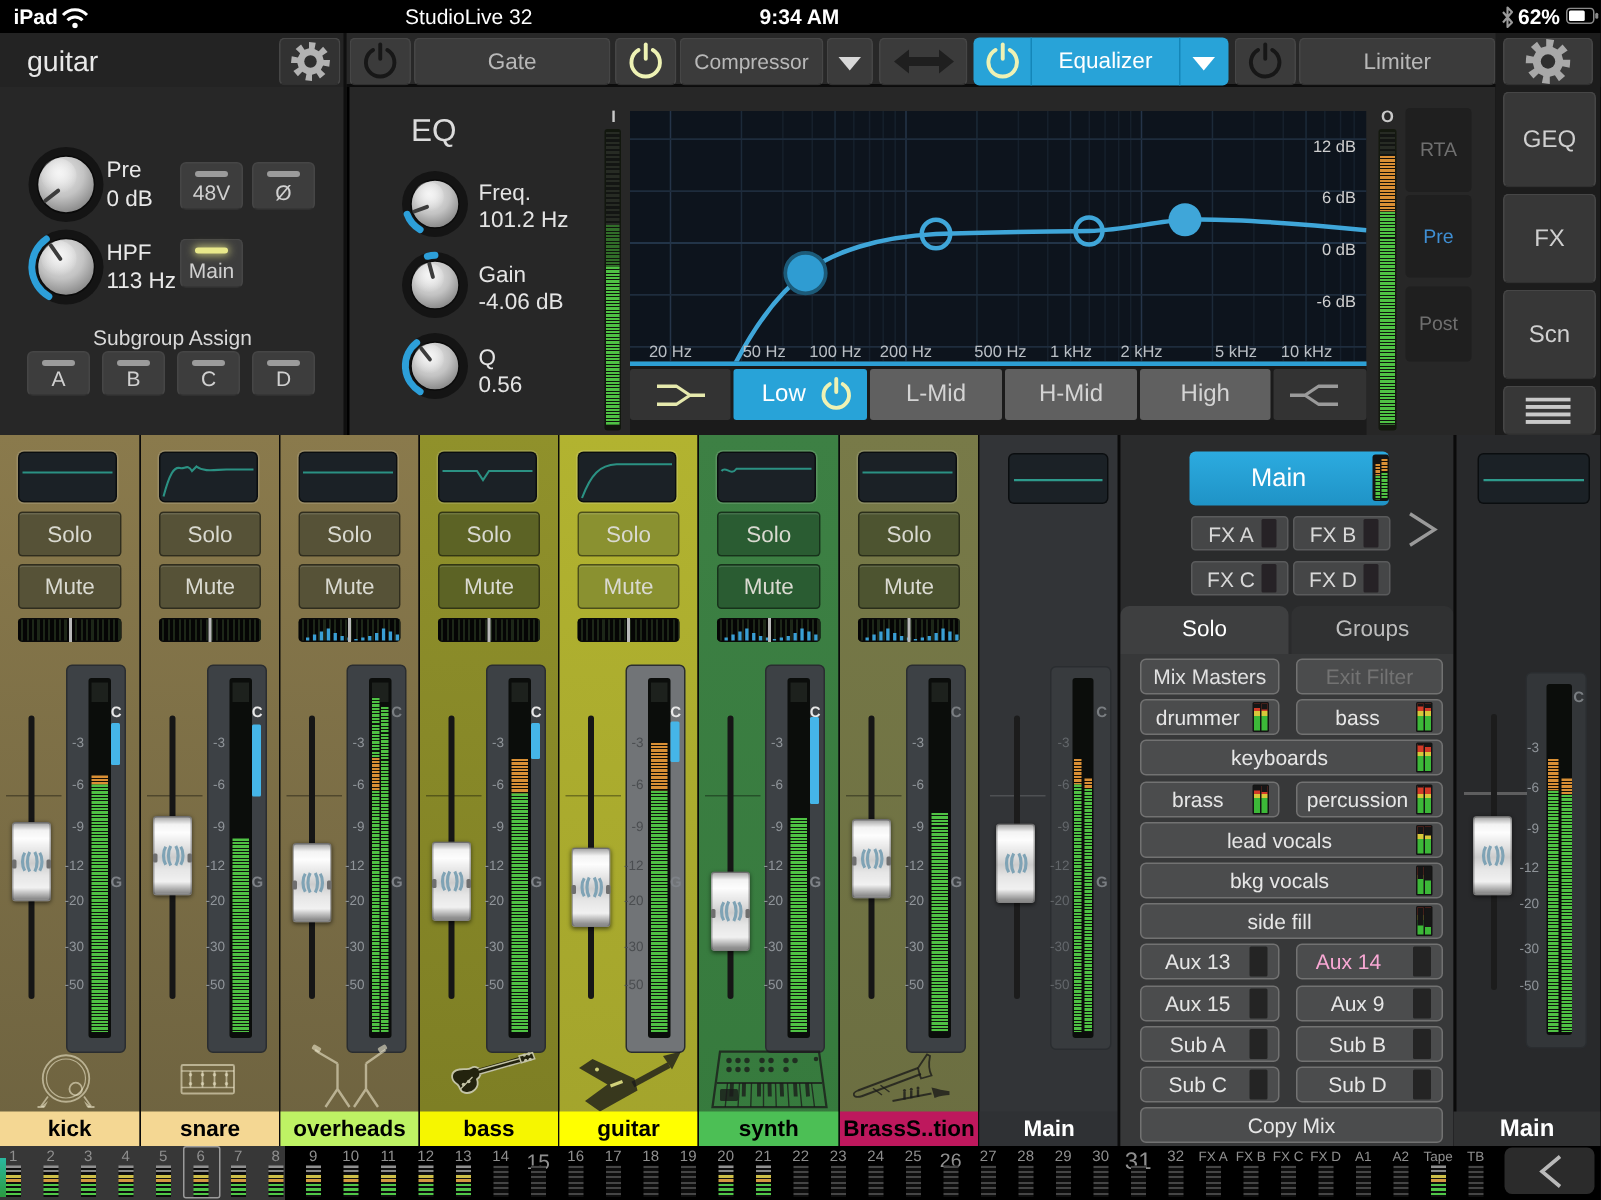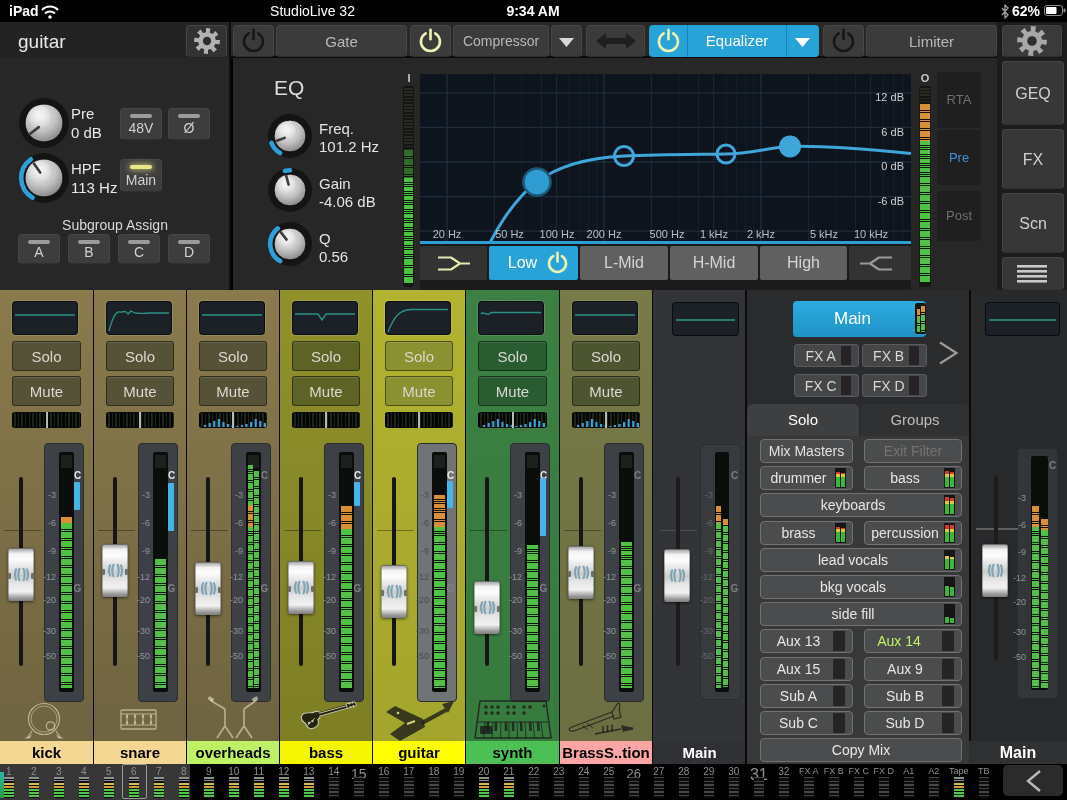--- a/index.html
+++ b/index.html
@@ -636,21 +636,21 @@
     <path d="M7,26 C3,27.5 3,31 9,30" stroke="rgba(25,25,25,.78)" stroke-width="1.2" fill="none"></path>
     <path d="M47,11 L53,2 L55,3 C54,8 54,12 56,16 L49,18 C48,15.5 47.5,13 47,11 Z" fill="none" stroke="rgba(25,25,25,.78)" stroke-width="1.2"></path>
     <path d="M17,24.5 L23,29 M22,22.5 L28,27" stroke="rgba(25,25,25,.78)" stroke-width="1"></path>
     <path d="M30,33 L56,28" stroke="rgba(25,25,25,.78)" stroke-width="1.4"></path>
     <path d="M56,24 L58,31 C62,29.5 65,29 68,29 L68,26.5 C64,26 60,25 56,24 Z" fill="rgba(25,25,25,.78)"></path>
     <path d="M38,32 L38,27 M42.5,31.2 L42.5,26.2 M47,30.4 L47,25.4" stroke="rgba(25,25,25,.78)" stroke-width="1.6"></path>
     <circle cx="38" cy="26" r="1" fill="rgba(25,25,25,.78)"></circle>
     <circle cx="42.5" cy="25.2" r="1" fill="rgba(25,25,25,.78)"></circle>
     <circle cx="47" cy="24.4" r="1" fill="rgba(25,25,25,.78)"></circle>
   </svg>
-<div class="lab" style="left:560px;top:741px;width:92px;background:#fca5a5">BrassS..tion</div>
+<div class="lab" style="left:560px;top:741px;width:92px;background:#be185d">BrassS..tion</div>
 <div class="ab" style="left:652px;top:290px;width:1.5px;height:474px;background:#0a0a0a"></div>
 <div class="ab" style="left:653px;top:290px;width:93px;height:474px;background:#323437"></div>
 <div class="scrib" style="left:672px;top:302px;width:67px;height:34px;box-shadow:none"></div>
 <svg class="ab" style="left:672px;top:302px" width="67" height="34">
     <path d="M4,18 L63,18" stroke="#2e9a8c" stroke-width="1.5" fill="none"></path>
   </svg>
 <div class="house" style="left:700px;top:444px;width:41px;height:256px;background:#383b3e"></div>
 <div class="mtrack" style="left:715px;top:452px;width:14px;height:240px"></div>
 <div class="ab orangem" style="left:716px;top:506px;width:5.2px;height:17px"></div><div class="ab greenm" style="left:716px;top:523px;width:5.2px;height:165px"></div>
 <div class="ab orangem" style="left:722.8px;top:519px;width:5.2px;height:7px"></div><div class="ab greenm" style="left:722.8px;top:526px;width:5.2px;height:162px"></div>
@@ -698,21 +698,21 @@
 <div class="tbtn" style="left:864px;top:439.0px;width:98px;height:24px;line-height:23px;color:#737373;">Exit Filter</div>
 <div class="tbtn" style="left:760px;top:466.2px;width:93px;height:24px;line-height:23px;color:#e6e6e6;padding-right:16px;">drummer</div><div class="ab" style="left:835px;top:468.2px;width:11px;height:20px;background:#141414;border-radius:1px"></div><div class="ab" style="left:836px;top:469.2px;width:4px;height:18px;background:linear-gradient(0deg,#3cb838 0 55%,#d8c83a 55% 72%,#d23b28 72% 100%)"></div><div class="ab" style="left:836px;top:469.2px;width:4px;height:3.2px;background:#161616"></div><div class="ab" style="left:841px;top:469.2px;width:4px;height:18px;background:linear-gradient(0deg,#3cb838 0 55%,#d8c83a 55% 72%,#d23b28 72% 100%)"></div><div class="ab" style="left:841px;top:469.2px;width:4px;height:4.0px;background:#161616"></div>
 <div class="tbtn" style="left:864px;top:466.2px;width:98px;height:24px;line-height:23px;color:#e6e6e6;padding-right:16px;">bass</div><div class="ab" style="left:944px;top:468.2px;width:11px;height:20px;background:#141414;border-radius:1px"></div><div class="ab" style="left:945px;top:469.2px;width:4px;height:18px;background:linear-gradient(0deg,#3cb838 0 55%,#d8c83a 55% 72%,#d23b28 72% 100%)"></div><div class="ab" style="left:945px;top:469.2px;width:4px;height:1.8px;background:#161616"></div><div class="ab" style="left:950px;top:469.2px;width:4px;height:18px;background:linear-gradient(0deg,#3cb838 0 55%,#d8c83a 55% 72%,#d23b28 72% 100%)"></div><div class="ab" style="left:950px;top:469.2px;width:4px;height:2.7px;background:#161616"></div>
 <div class="tbtn" style="left:760px;top:493.4px;width:202px;height:24px;line-height:23px;color:#e6e6e6;padding-right:16px;">keyboards</div><div class="ab" style="left:944px;top:495.4px;width:11px;height:20px;background:#141414;border-radius:1px"></div><div class="ab" style="left:945px;top:496.4px;width:4px;height:18px;background:linear-gradient(0deg,#3cb838 0 55%,#d8c83a 55% 72%,#d23b28 72% 100%)"></div><div class="ab" style="left:945px;top:496.4px;width:4px;height:0.9px;background:#161616"></div><div class="ab" style="left:950px;top:496.4px;width:4px;height:18px;background:linear-gradient(0deg,#3cb838 0 55%,#d8c83a 55% 72%,#d23b28 72% 100%)"></div><div class="ab" style="left:950px;top:496.4px;width:4px;height:1.8px;background:#161616"></div>
 <div class="tbtn" style="left:760px;top:520.6px;width:93px;height:24px;line-height:23px;color:#e6e6e6;padding-right:16px;">brass</div><div class="ab" style="left:835px;top:522.6px;width:11px;height:20px;background:#141414;border-radius:1px"></div><div class="ab" style="left:836px;top:523.6px;width:4px;height:18px;background:linear-gradient(0deg,#3cb838 0 55%,#d8c83a 55% 72%,#d23b28 72% 100%)"></div><div class="ab" style="left:836px;top:523.6px;width:4px;height:3.6px;background:#161616"></div><div class="ab" style="left:841px;top:523.6px;width:4px;height:18px;background:linear-gradient(0deg,#3cb838 0 55%,#d8c83a 55% 72%,#d23b28 72% 100%)"></div><div class="ab" style="left:841px;top:523.6px;width:4px;height:4.5px;background:#161616"></div>
 <div class="tbtn" style="left:864px;top:520.6px;width:98px;height:24px;line-height:23px;color:#e6e6e6;padding-right:16px;">percussion</div><div class="ab" style="left:944px;top:522.6px;width:11px;height:20px;background:#141414;border-radius:1px"></div><div class="ab" style="left:945px;top:523.6px;width:4px;height:18px;background:linear-gradient(0deg,#3cb838 0 55%,#d8c83a 55% 72%,#d23b28 72% 100%)"></div><div class="ab" style="left:945px;top:523.6px;width:4px;height:0.9px;background:#161616"></div><div class="ab" style="left:950px;top:523.6px;width:4px;height:18px;background:linear-gradient(0deg,#3cb838 0 55%,#d8c83a 55% 72%,#d23b28 72% 100%)"></div><div class="ab" style="left:950px;top:523.6px;width:4px;height:1.8px;background:#161616"></div>
 <div class="tbtn" style="left:760px;top:547.8px;width:202px;height:24px;line-height:23px;color:#e6e6e6;padding-right:16px;">lead vocals</div><div class="ab" style="left:944px;top:549.8px;width:11px;height:20px;background:#141414;border-radius:1px"></div><div class="ab" style="left:945px;top:550.8px;width:4px;height:18px;background:linear-gradient(0deg,#3cb838 0 55%,#d8c83a 55% 72%,#d23b28 72% 100%)"></div><div class="ab" style="left:945px;top:550.8px;width:4px;height:5.4px;background:#161616"></div><div class="ab" style="left:950px;top:550.8px;width:4px;height:18px;background:linear-gradient(0deg,#3cb838 0 55%,#d8c83a 55% 72%,#d23b28 72% 100%)"></div><div class="ab" style="left:950px;top:550.8px;width:4px;height:6.1px;background:#161616"></div>
 <div class="tbtn" style="left:760px;top:575.0px;width:202px;height:24px;line-height:23px;color:#e6e6e6;padding-right:16px;">bkg vocals</div><div class="ab" style="left:944px;top:577.0px;width:11px;height:20px;background:#141414;border-radius:1px"></div><div class="ab" style="left:945px;top:578.0px;width:4px;height:18px;background:linear-gradient(0deg,#3cb838 0 55%,#d8c83a 55% 72%,#d23b28 72% 100%)"></div><div class="ab" style="left:945px;top:578.0px;width:4px;height:8.1px;background:#161616"></div><div class="ab" style="left:950px;top:578.0px;width:4px;height:18px;background:linear-gradient(0deg,#3cb838 0 55%,#d8c83a 55% 72%,#d23b28 72% 100%)"></div><div class="ab" style="left:950px;top:578.0px;width:4px;height:9.0px;background:#161616"></div>
 <div class="tbtn" style="left:760px;top:602.2px;width:202px;height:24px;line-height:23px;color:#e6e6e6;padding-right:16px;">side fill</div><div class="ab" style="left:944px;top:604.2px;width:11px;height:20px;background:#141414;border-radius:1px"></div><div class="ab" style="left:945px;top:605.2px;width:4px;height:18px;background:linear-gradient(0deg,#3cb838 0 55%,#d8c83a 55% 72%,#d23b28 72% 100%)"></div><div class="ab" style="left:945px;top:605.2px;width:4px;height:11.7px;background:#161616"></div><div class="ab" style="left:950px;top:605.2px;width:4px;height:18px;background:linear-gradient(0deg,#3cb838 0 55%,#d8c83a 55% 72%,#d23b28 72% 100%)"></div><div class="ab" style="left:950px;top:605.2px;width:4px;height:12.6px;background:#161616"></div>
 <div class="tbtn" style="left:760px;top:629.4px;width:93px;height:24px;line-height:23px;color:#e6e6e6;padding-right:16px;">Aux 13</div><div class="ab" style="left:833px;top:631.4px;width:12px;height:20px;background:#242424;border-radius:1px"></div>
-<div class="tbtn" style="left:864px;top:629.4px;width:98px;height:24px;line-height:23px;color:#bef264;padding-right:28px;">Aux 14</div><div class="ab" style="left:942px;top:631.4px;width:12px;height:20px;background:#242424;border-radius:1px"></div>
+<div class="tbtn" style="left:864px;top:629.4px;width:98px;height:24px;line-height:23px;color:#f9a8d4;padding-right:28px;">Aux 14</div><div class="ab" style="left:942px;top:631.4px;width:12px;height:20px;background:#242424;border-radius:1px"></div>
 <div class="tbtn" style="left:760px;top:656.6px;width:93px;height:24px;line-height:23px;color:#e6e6e6;padding-right:16px;">Aux 15</div><div class="ab" style="left:833px;top:658.6px;width:12px;height:20px;background:#242424;border-radius:1px"></div>
 <div class="tbtn" style="left:864px;top:656.6px;width:98px;height:24px;line-height:23px;color:#e6e6e6;padding-right:16px;">Aux 9</div><div class="ab" style="left:942px;top:658.6px;width:12px;height:20px;background:#242424;border-radius:1px"></div>
 <div class="tbtn" style="left:760px;top:683.8px;width:93px;height:24px;line-height:23px;color:#e6e6e6;padding-right:16px;">Sub A</div><div class="ab" style="left:833px;top:685.8px;width:12px;height:20px;background:#242424;border-radius:1px"></div>
 <div class="tbtn" style="left:864px;top:683.8px;width:98px;height:24px;line-height:23px;color:#e6e6e6;padding-right:16px;">Sub B</div><div class="ab" style="left:942px;top:685.8px;width:12px;height:20px;background:#242424;border-radius:1px"></div>
 <div class="tbtn" style="left:760px;top:711.0px;width:93px;height:24px;line-height:23px;color:#e6e6e6;padding-right:16px;">Sub C</div><div class="ab" style="left:833px;top:713.0px;width:12px;height:20px;background:#242424;border-radius:1px"></div>
 <div class="tbtn" style="left:864px;top:711.0px;width:98px;height:24px;line-height:23px;color:#e6e6e6;padding-right:16px;">Sub D</div><div class="ab" style="left:942px;top:713.0px;width:12px;height:20px;background:#242424;border-radius:1px"></div>
 <div class="tbtn" style="left:760px;top:738.2px;width:202px;height:24px;line-height:23px;color:#e6e6e6;">Copy Mix</div>
 <div class="ab" style="left:969px;top:290px;width:98px;height:474px;background:#28292b"></div>
 <div class="ab" style="left:969px;top:290px;width:2px;height:474px;background:#0a0a0a"></div>
 <div class="scrib" style="left:985px;top:302px;width:75px;height:34px;box-shadow:none"></div>

